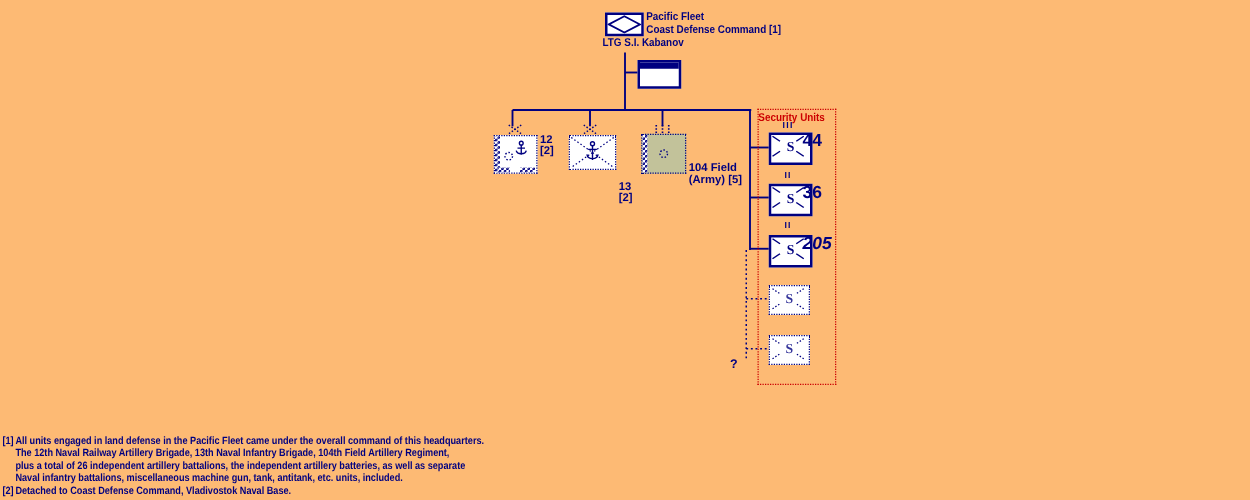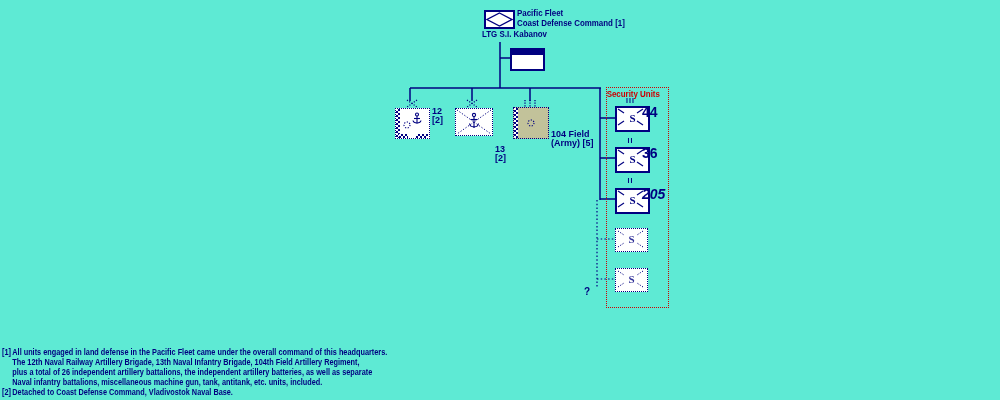--- a/index.html
+++ b/index.html
@@ -1,17 +1,17 @@
 <!DOCTYPE html>
 <html><head>
 <meta charset="utf-8">
 <style>
   html,body{margin:0;padding:0;background:#ffffff;}
   .canvas{
-    position:relative;width:1000px;height:400px;background:#5eead4;overflow:hidden;
+    position:relative;width:1000px;height:400px;background:#fdba74;overflow:hidden;
     font-family:"Liberation Sans",sans-serif;font-weight:bold;color:#000080;
   }
   .abs{position:absolute;}
   .t{font-size:9px;line-height:9.5px;white-space:nowrap;}
   .condense{transform:scaleX(0.88);transform-origin:0 0;}
 
   
   .root-box{left:484px;top:10px;width:27px;height:15px;border:2px solid #000080;background:#fff;}
   .hq-box{left:510px;top:48px;width:31px;height:19px;border:2px solid #000080;background:#fff;}
   .hq-bar{position:absolute;left:0;top:0;right:0;height:5px;background:#000080;}

